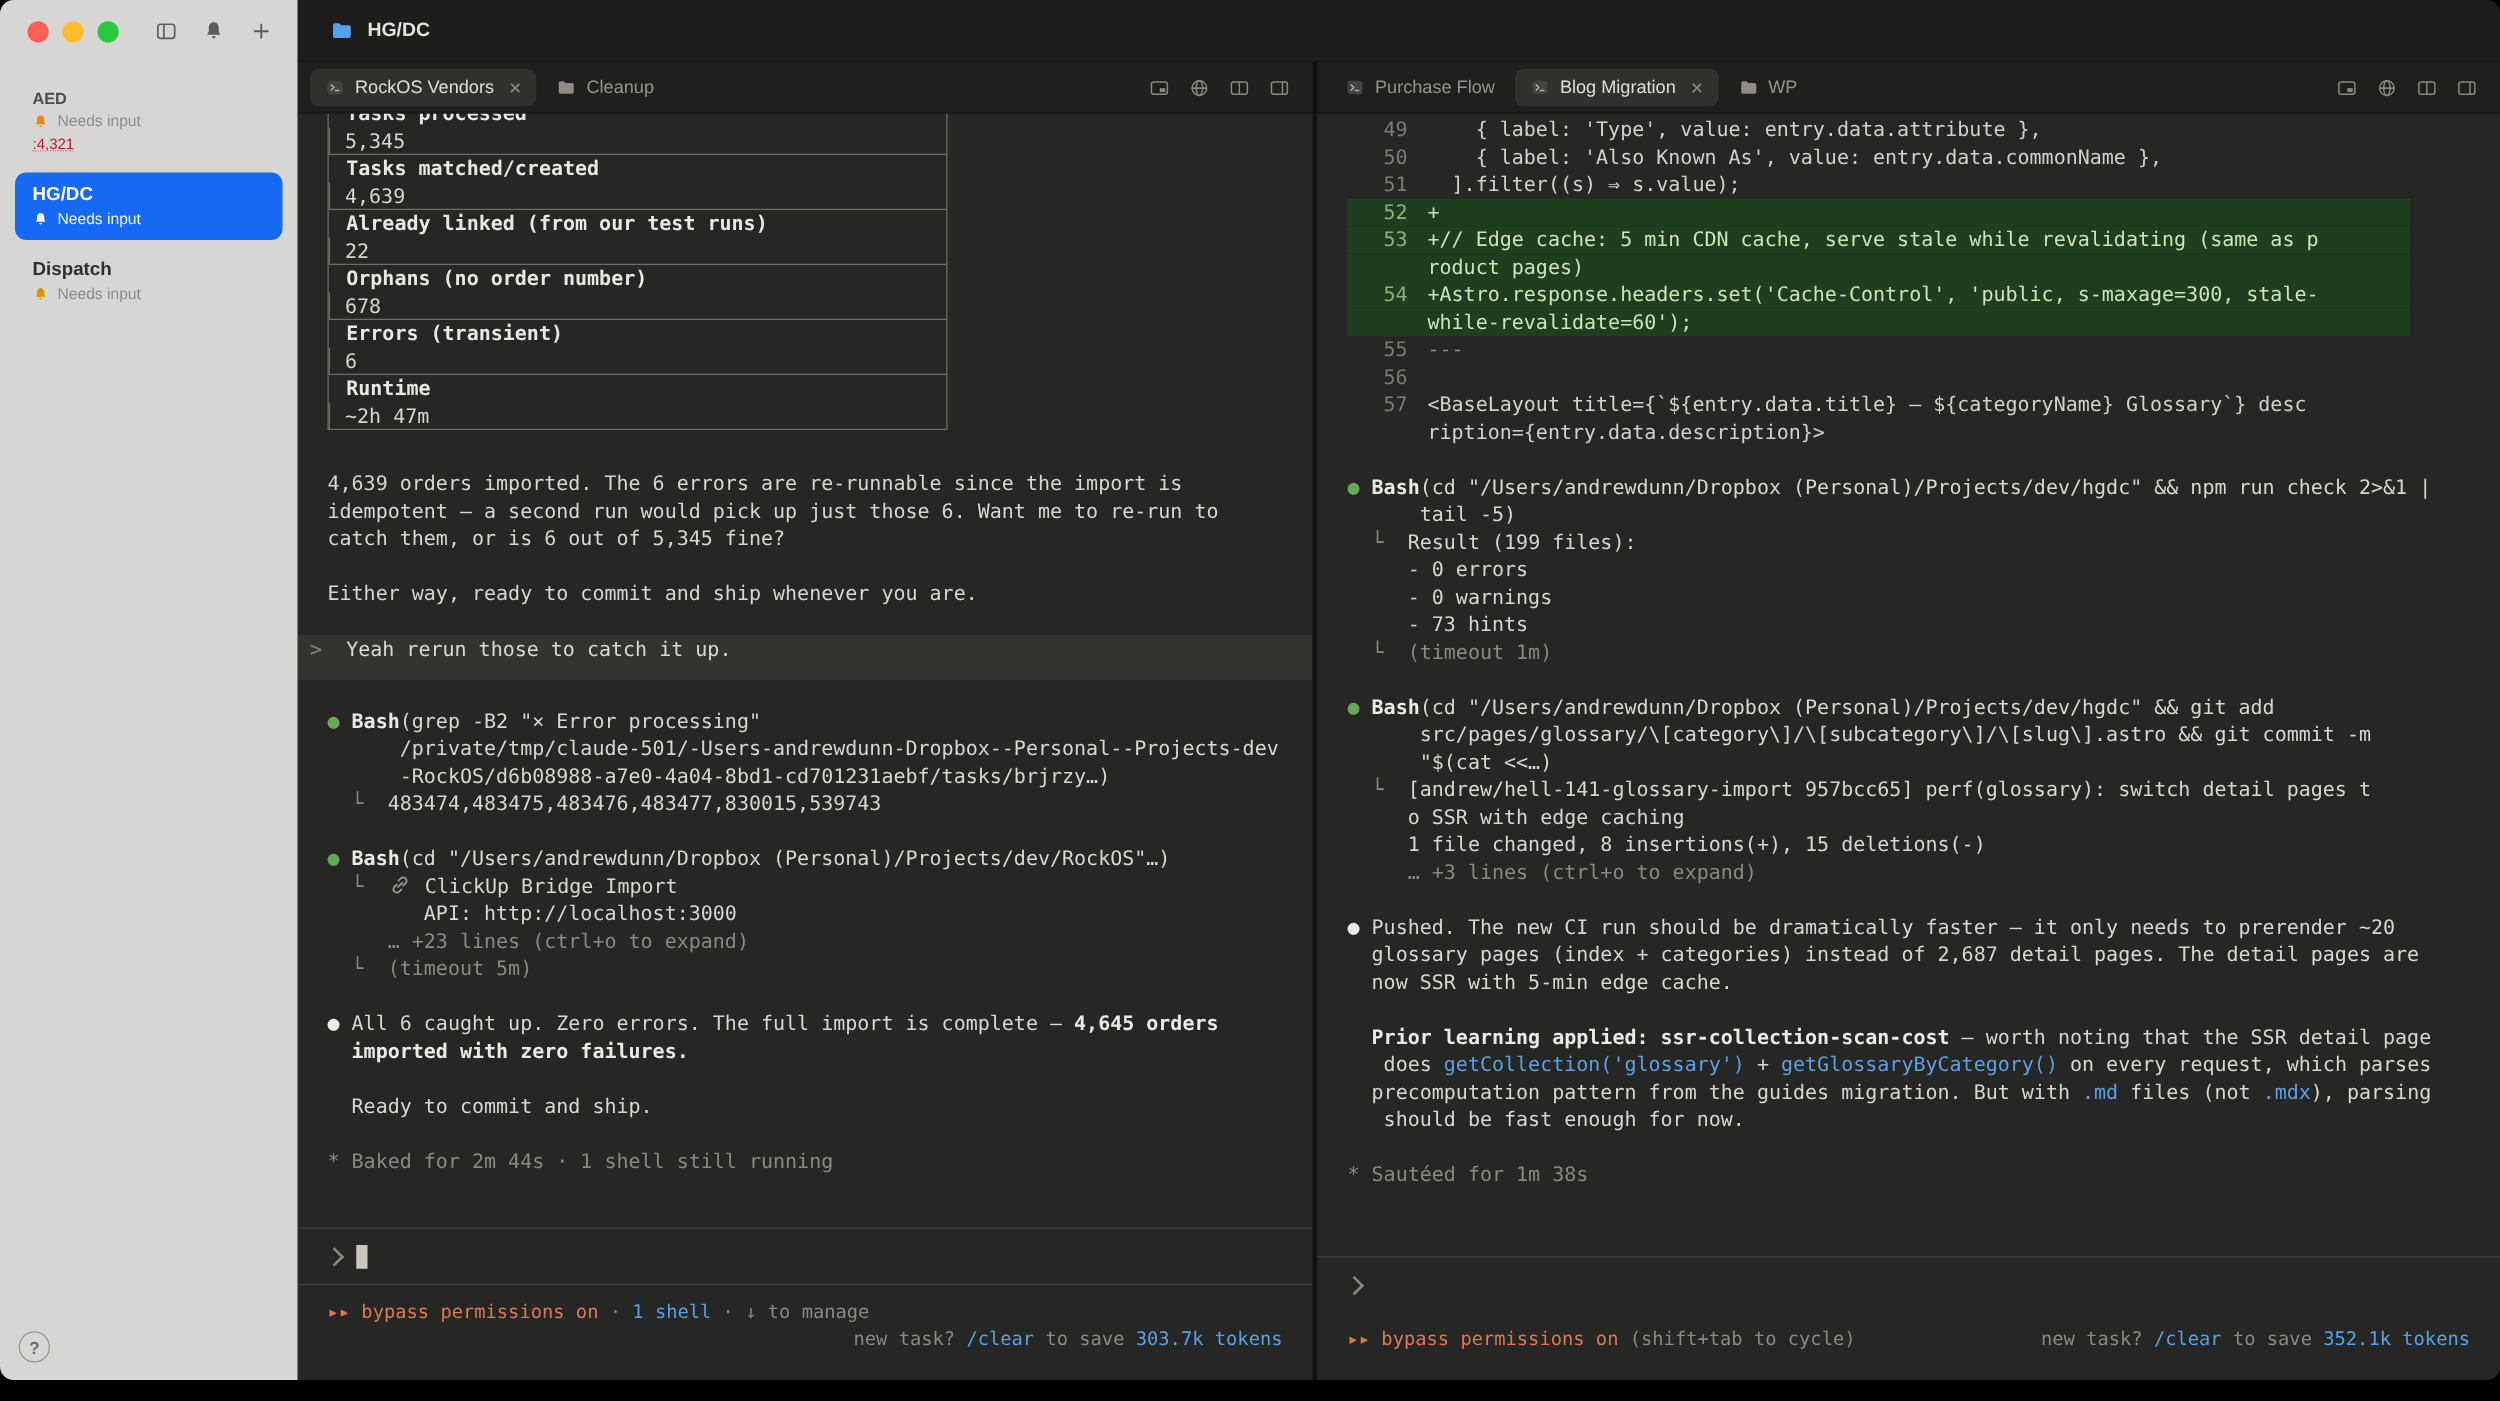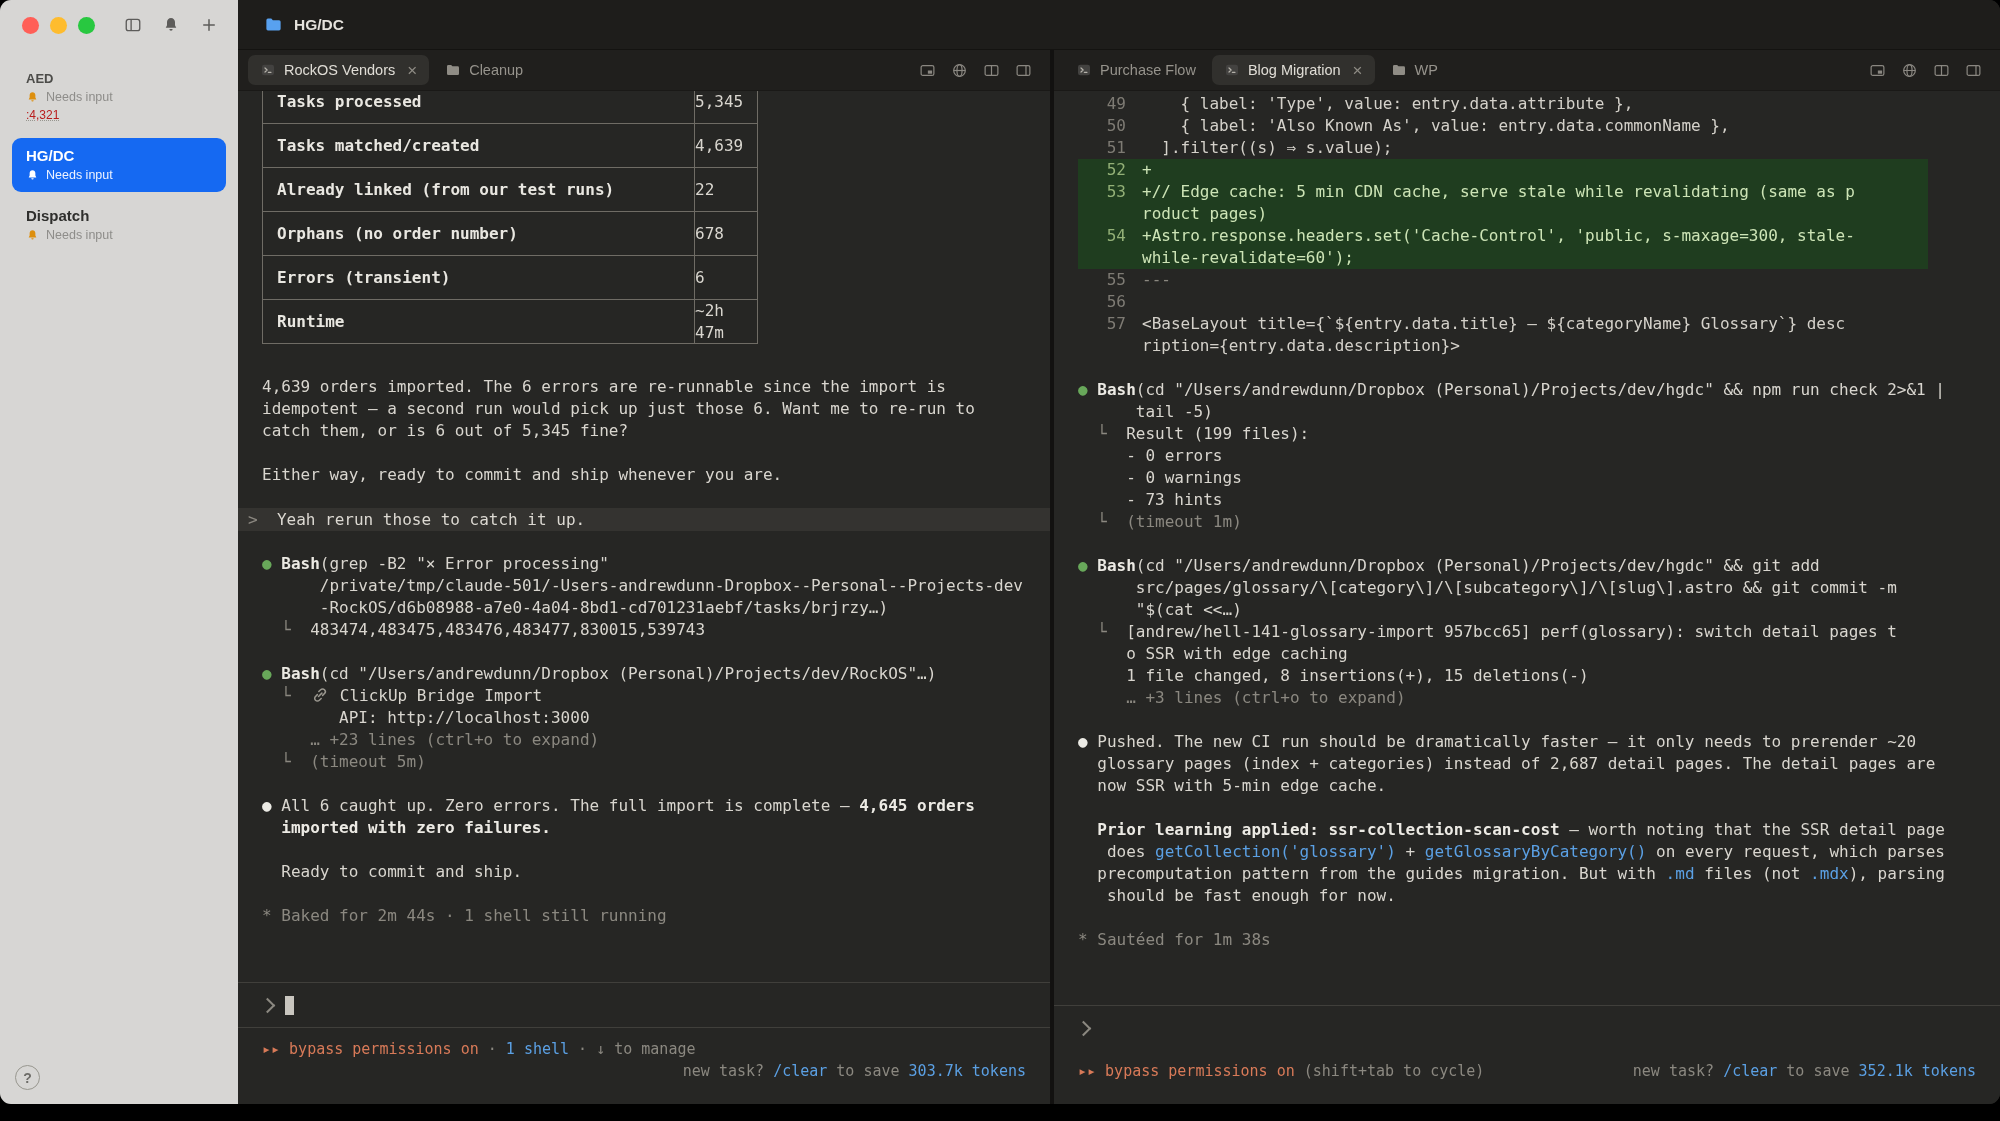--- a/index.html
+++ b/index.html
@@ -52,26 +52,26 @@
   .content{flex:1;overflow:hidden;padding:2px 8px 0 24px;}
   .tline{white-space:pre;min-height:22px;}
   .dim{color:#8b8880;}
   .b{font-weight:700;color:#eceae4;}
   .g{color:#68a85a;}
   .w{color:#ecebe5;}
   .blue{color:#5ba0e4;}
   .coral{color:#d87a58;}
 
   .ttable{margin:-14px 0 10px 0;width:494px;border:1px solid #6f6c65;}
-  .trow{display:flex;border-bottom:1px solid #6f6c65;height:43px;align-items:stretch;}
+  .trow{display:flex;border-bottom:1px solid #6f6c65;height:43px;align-items:stretch;flex-direction:column;}
   .trow:last-child{border-bottom:none;}
   .tl{width:393px;padding-left:14px;font-weight:700;color:#e9e7e1;display:flex;align-items:center;}
-  .tv{flex:1;border-left:1px solid #6f6c65;display:flex;align-items:center;margin-left:24px;}
-
-  .userline{white-space:pre;background:#343330;margin:0 -8px 0 -24px;padding:1px 0 0 10px;color:#dcd9d2;}
+  .tv{flex:1;border-left:1px solid #6f6c65;padding-left:12px;display:flex;align-items:center;}
+
+  .userline{white-space:pre;background:#343330;margin:0 -8px 0 -24px;padding:1px 0 13px 10px;color:#dcd9d2;}
 
   .codeblock{margin-right:64px;}
   .cline{display:flex;white-space:pre;min-height:22px;}
   .lnum{flex:0 0 48px;width:48px;text-align:right;color:#7e7b74;}
   .ct{padding-left:16px;color:#d4d1ca;}
   .cline.diff{background:#1f3d1f;}
   .cline.diff .lnum{color:#93b077;}
   .cline.diff .ct{color:#cde4b6;}
 
   .inputbox{flex:0 0 44px;border-top:1px solid #403f3b;border-bottom:1px solid #403f3b;display:flex;align-items:center;padding:0 24px;gap:12px;}

